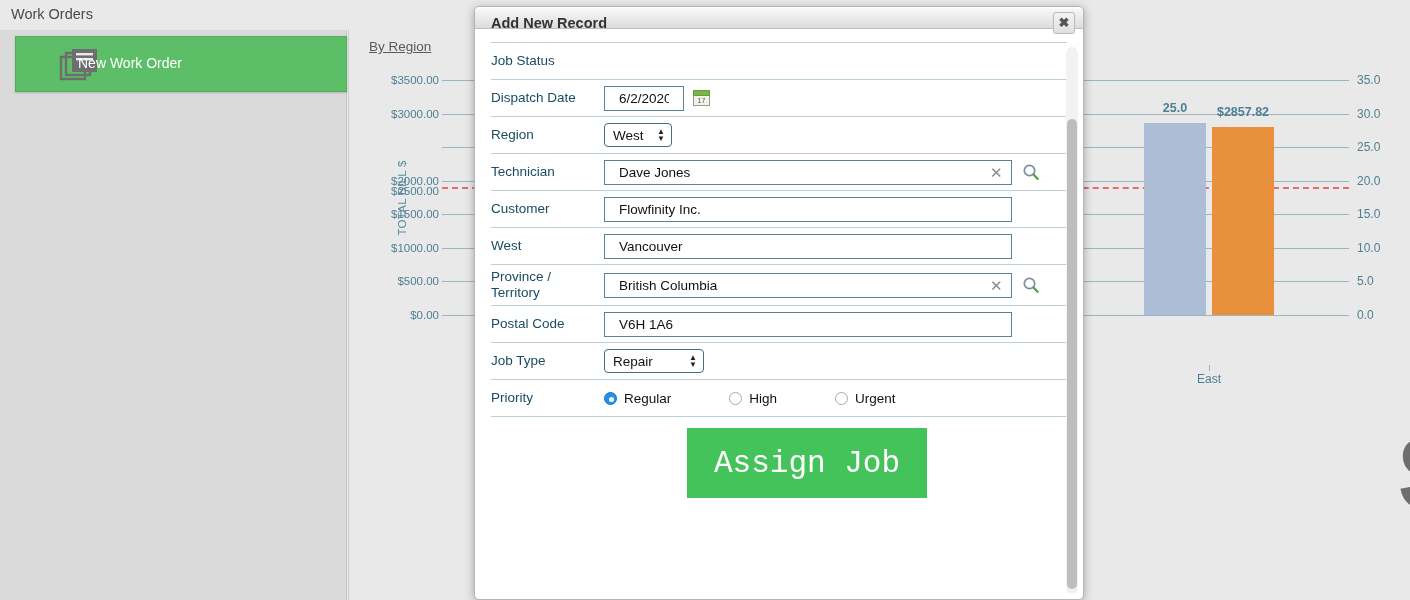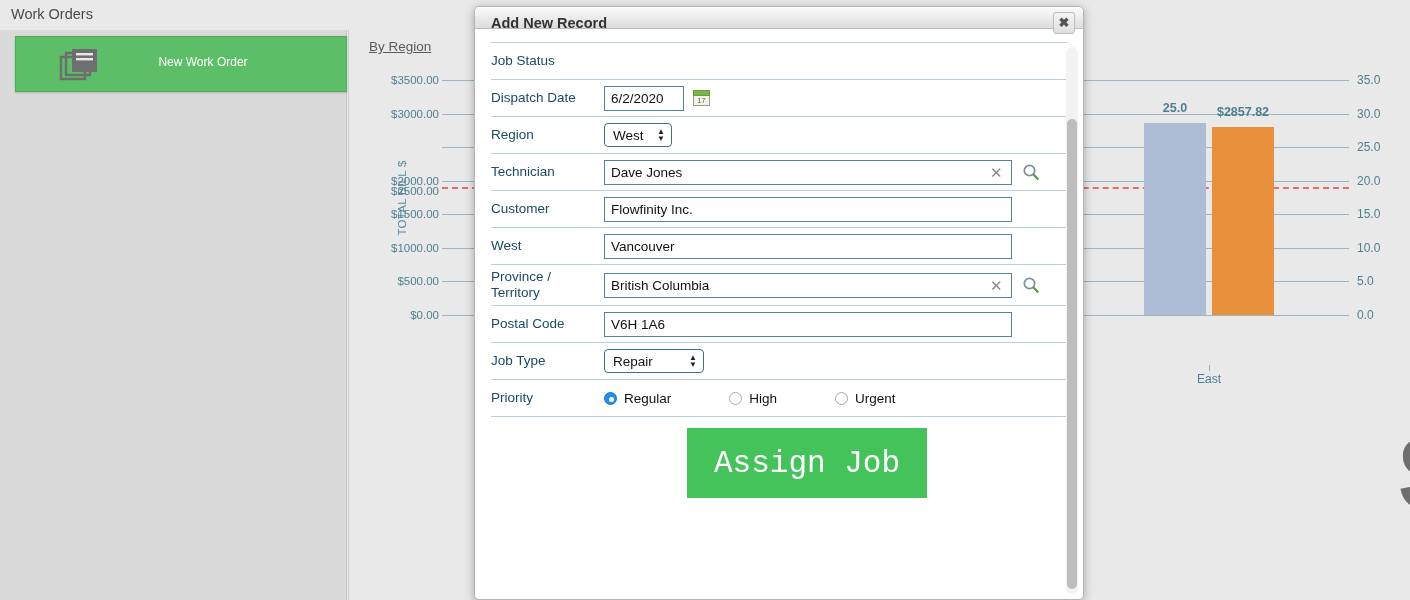--- a/index.html
+++ b/index.html
@@ -30,22 +30,22 @@
     border-right:1px solid #c6c6c6;
   }
   #new-wo-btn {
     position:absolute; left:15px; top:6px; width:332px; height:56px;
     background:#5cbe67; border:1px solid #50ad5a;
     box-shadow:0 1px 2px rgba(0,0,0,.18);
     cursor:pointer;
   }
   #new-wo-btn .icon { position:absolute; left:43px; top:10px; width:44px; height:36px; }
   #new-wo-btn .label {
-    position:absolute; left:0; right:0; top:18px; text-align:center;
-    font-size:12px; color:#ffffff; padding-left:44px;
+    position:absolute; left:0; right:0; top:18px; 
+    font-size:14px; color:#ffffff; padding-left:62px;
   }
 
   
   #chart-panel {
     position:absolute; left:348px; top:30px; width:1062px; height:570px;
     background:#e9e9e9;
     border-left:1px solid #cfcfcf;
   }
   #chart-title {
     position:absolute; left:20px; top:9px;
@@ -138,21 +138,21 @@
     width:113px; flex:0 0 113px;
     font-size:13.5px; color:#1b4a63;
     line-height:16px; padding:4px 0;
   }
   .row-field { flex:1 1 auto; position:relative; display:flex; align-items:center; }
 
   input.txt {
     font-family:"Liberation Sans", sans-serif;
     font-size:13.5px; color:#111;
     border:1px solid #58849a; background:#fff;
-    height:25px; padding:1px 6px; outline:none;
+    height:25px; padding:1px 14px; outline:none;
   }
   input.wide { width:408px; }
   input.date { width:80px; }
 
   .with-icons input.txt { padding-right:26px; }
   .clear-x {
     position:absolute; left:386px; top:50%; transform:translateY(-50%);
     font-size:15px; color:#8b8b8b; cursor:pointer; line-height:1;
   }
   .search-ico {

